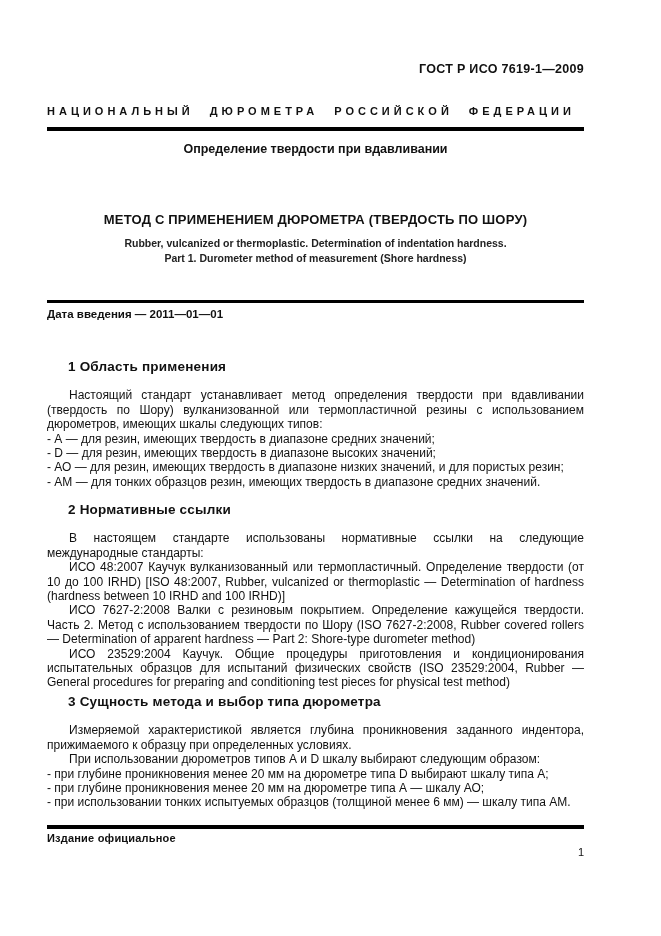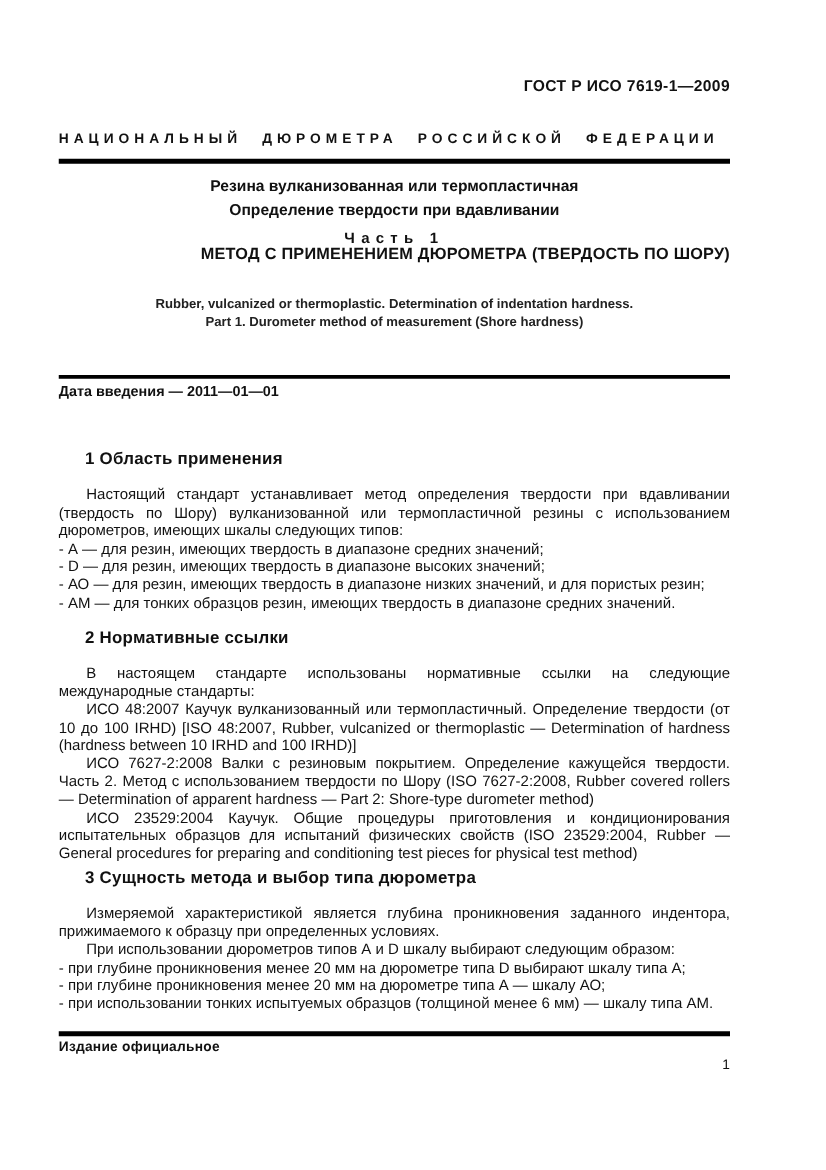--- a/index.html
+++ b/index.html
@@ -51,22 +51,22 @@
     line-height: 19px;
   }
   .part-label {
     top: 183px;
     text-align: center;
     font-weight: bold;
     font-size: 12px;
     letter-spacing: 5px;
   }
   .method-title {
-    top: 195px;
-    text-align: right;
+    top: 212px;
+    text-align: center;
     font-weight: bold;
     font-size: 13px;
     letter-spacing: 0.2px;
   }
   .title-en {
     top: 236px;
     text-align: center;
     font-size: 10.5px;
     line-height: 14.5px;
     color: #222222;
@@ -117,25 +117,23 @@
 
 <div class="page">
 
   <div class="abs content-x doc-code">ГОСТ Р ИСО 7619-1—2009</div>
 
   <div class="abs content-x banner">НАЦИОНАЛЬНЫЙ ДЮРОМЕТРА РОССИЙСКОЙ ФЕДЕРАЦИИ</div>
 
   <div class="abs content-x rule rule-1"></div>
 
   <div class="abs content-x title-ru">
-    <div>Резина вулканизованная или термопластичная</div>
     <div>Определение твердости при вдавливании</div>
   </div>
 
-  <div class="abs content-x part-label">Часть 1</div>
 
   <div class="abs content-x method-title">МЕТОД С ПРИМЕНЕНИЕМ ДЮРОМЕТРА (ТВЕРДОСТЬ ПО ШОРУ)</div>
 
   <div class="abs content-x title-en">
     <div>Rubber, vulcanized or thermoplastic. Determination of indentation hardness.</div>
     <div>Part 1. Durometer method of measurement (Shore hardness)</div>
   </div>
 
   <div class="abs content-x rule rule-2"></div>
 

